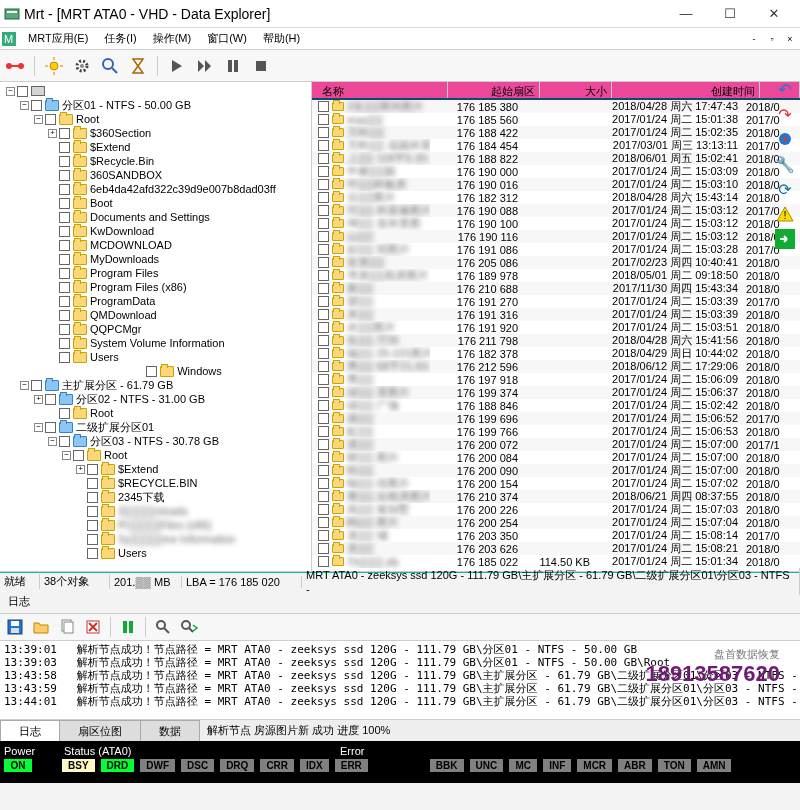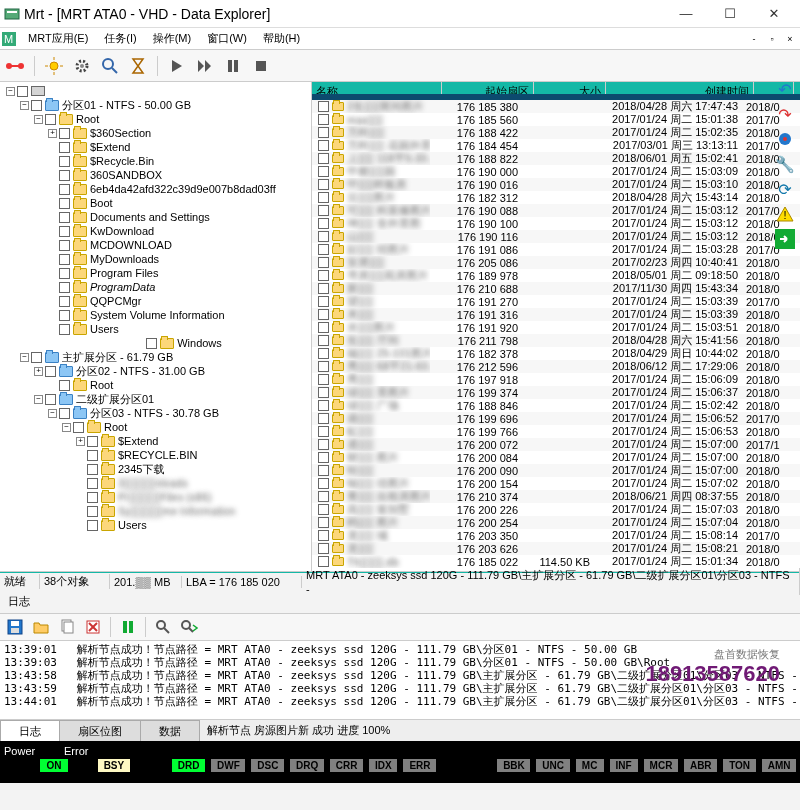--- a/index.html
+++ b/index.html
@@ -27,21 +27,21 @@
 .exp { width: 9px; height: 9px; border: 1px solid #888; display: inline-flex; align-items: center; justify-content: center; font-size: 8px; line-height: 1; margin-right: 2px; color: #000; background:#fff; flex:none; }
 .cb { width: 11px; height: 11px; border: 1px solid #666; margin-right: 3px; display:inline-block; flex:none; background:#fff; }
 .fld { width: 14px; height: 11px; background: #fcd77a; border: 1px solid #c9a500; border-radius: 1px; margin-right: 3px; flex:none; position:relative; }
 .fld.blue { background: #8cc6f5; border-color: #3a81c4; }
 .fld::before { content:""; position:absolute; top:-3px; left:0; width:5px; height:3px; background:inherit; border:1px solid #c9a500; border-bottom:none; border-radius:1px 1px 0 0; }
 .fld.blue::before { border-color:#3a81c4; }
 .disk { width:14px; height:10px; background:#d4d4d4; border:1px solid #666; margin-right:3px; flex:none; }
 .tn .lbl { }
 
 .rightPane { flex: 1; position: relative; overflow: hidden; display:flex; flex-direction: column; }
-.lstHdr { display: flex; background: #14b8a6; border-bottom: 6px solid #0c4a6e; height: 18px; flex: none; user-select: none; }
+.lstHdr { display: flex; background: #ec4899; border-bottom: 2px solid #0c4a6e; height: 18px; flex: none; user-select: none; justify-content: flex-end; }
 .lstHdr > div { padding: 2px 4px; border-right: 1px solid #ccc; font-size: 11px; overflow: hidden; white-space:nowrap; }
 .lstBody { flex: 1; overflow-y: auto; overflow-x: hidden; }
 .lr { display: flex; height: 13px; align-items: center; font-size: 11px; }
 .lr:nth-child(odd) { background: #f7f7f7; }
 .lr > div { padding: 0 4px; overflow: hidden; white-space: nowrap; }
 .c0 { width: 118px; display:flex; align-items:center; height:13px; }
 .c0 .cb { margin-left: 2px; }
 .c0 .fld { width:12px; height:9px; }
 .c1 { width: 92px; text-align:right; }
 .c2 { width: 72px; text-align:right; }
@@ -60,21 +60,21 @@
 .logArea { height: 78px; overflow: hidden; background: #fff; font-family: SimSun, monospace; font-size: 11px; padding: 2px 4px; white-space: pre; line-height: 13px; position: relative; }
 
 .tabsBar { height: 22px; display: flex; align-items: stretch; background: #eee; border-top: 1px solid #ccc; font-size:11px; }
 .tab { padding: 3px 18px; border: 1px solid #aaa; background: #fff; margin-right: -1px; border-bottom: none; }
 .tab.inactive { background: #ddd; }
 .progress { flex:1; display:flex; align-items:center; padding: 0 8px; }
 
 .drvBar { height: 42px; background: #000; color: #ccc; font-family: monospace; font-size: 11px; padding: 2px 4px; }
 .drvBar .row { display:flex; align-items:center; gap:6px; margin-top:2px; }
 .led { display:inline-block; padding: 1px 6px; font-weight:bold; color:#000; font-size:10px; min-width:28px; text-align:center; }
-.led.g { background:#00ff33;margin-left:36px; }
+.led.g { background:#00ff33; }
 .led.y { background:#fef9c3; }
 .led.gr { background:#808080; color:#000; }
 
 .watermark { position: absolute; right: 20px; top: 648px; font-size: 17px; color: #777; z-index: 20; pointer-events: none; text-align: right; line-height:1.2; }
 .watermark .ph { color: #701a75; font-size:22px; font-weight:bold; }
 
 svg { display:block; }
 </style>
 </head>
 <body>
@@ -277,25 +277,37 @@
           <span class="cb"></span>
           <span class="fld"></span>
           <span class="lbl">MyDownloads</span>
         </div>
         <div class="tn" style="padding-left: 46px;">
           <span style="width:11px;display:inline-block;flex:none"></span>
           <span class="cb"></span>
           <span class="fld"></span>
           <span class="lbl">Program Files</span>
         </div>
-        <div class="tn" style="padding-left: 46px; font-style: italic;">
+        <div class="tn" style="padding-left: 46px;">
+          <span style="width:11px;display:inline-block;flex:none"></span>
+          <span class="cb"></span>
+          <span class="fld"></span>
+          <span class="lbl">Program Files (x86)</span>
+        </div>
+        <div class="tn" style="padding-left: 46px;">
           <span style="width:11px;display:inline-block;flex:none"></span>
           <span class="cb"></span>
           <span class="fld"></span>
           <span class="lbl">ProgramData</span>
+        </div>
+        <div class="tn" style="padding-left: 46px;">
+          <span style="width:11px;display:inline-block;flex:none"></span>
+          <span class="cb"></span>
+          <span class="fld"></span>
+          <span class="lbl">QMDownload</span>
         </div>
         <div class="tn" style="padding-left: 46px;">
           <span style="width:11px;display:inline-block;flex:none"></span>
           <span class="cb"></span>
           <span class="fld"></span>
           <span class="lbl">QQPCMgr</span>
         </div>
         <div class="tn" style="padding-left: 46px;">
           <span style="width:11px;display:inline-block;flex:none"></span>
           <span class="cb"></span>
@@ -871,20 +883,21 @@
 <div class="tabsBar">
   <div class="tab">日志</div>
   <div class="tab inactive">扇区位图</div>
   <div class="tab inactive">数据</div>
   <div class="progress">解析节点 房源图片新 成功  进度 100%</div>
 </div>
 
 <div class="drvBar">
   <div class="row">
     <span style="width:54px;color:#fff">Power</span>
+    <span style="width:270px;color:#fff">Status (ATA0)</span>
     <span style="color:#fff">Error</span>
   </div>
   <div class="row" id="leds">
       <span class="led g">ON</span>
       <span style="width: 18px;"></span>
       <span class="led y">BSY</span>
       <span class="led g">DRD</span>
       <span class="led gr">DWF</span>
       <span class="led gr">DSC</span>
       <span class="led gr">DRQ</span>

